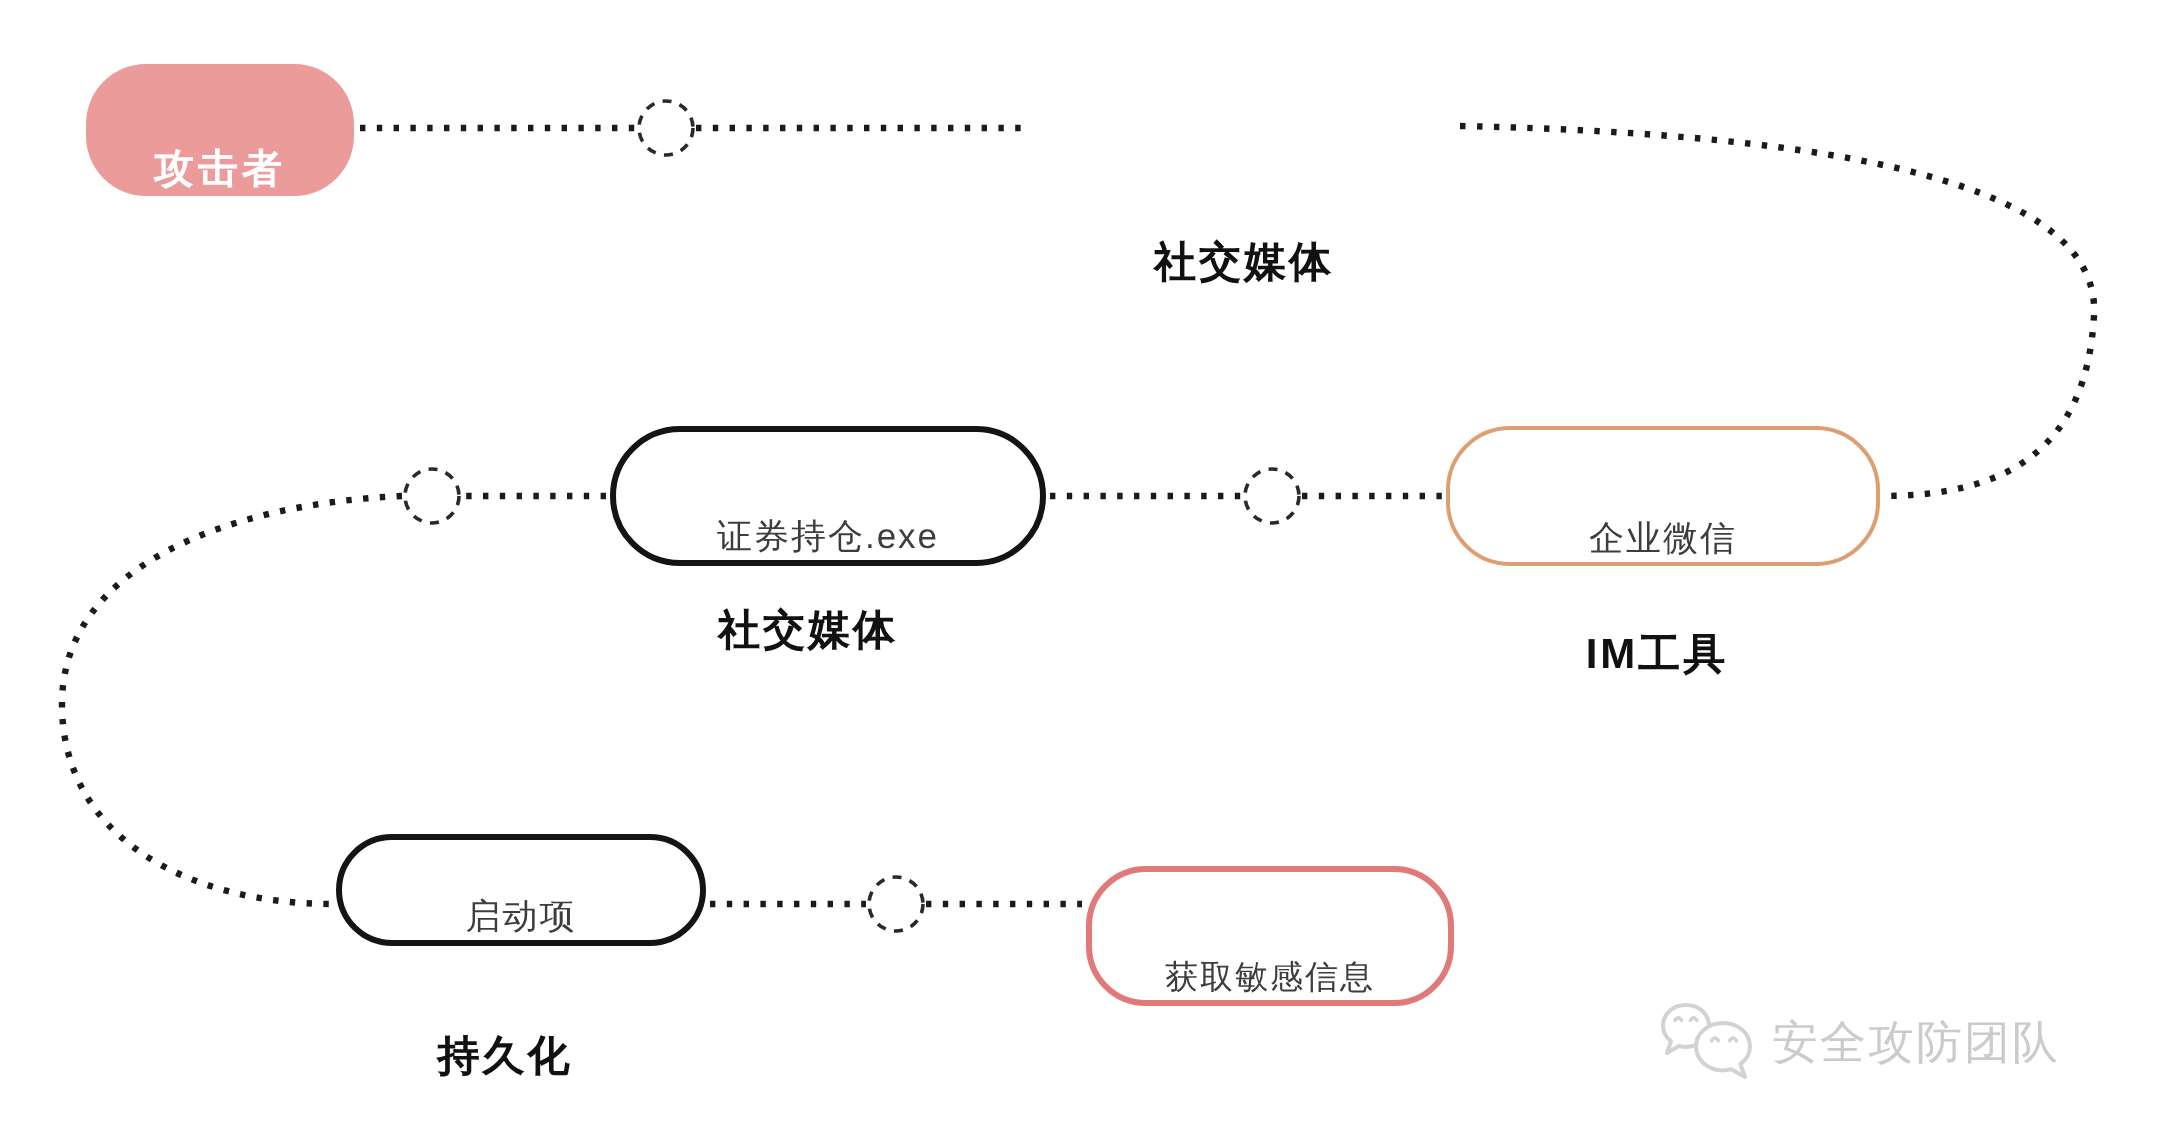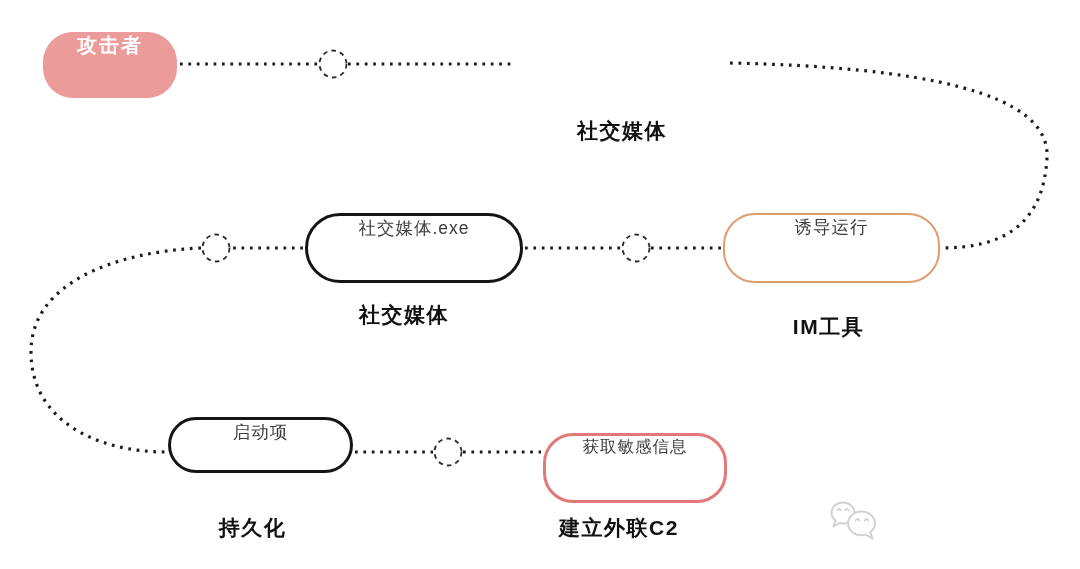--- a/index.html
+++ b/index.html
@@ -29,21 +29,21 @@
   }
   .joint {
     fill: #ffffff;
     stroke: var(--joint-color, #2a2a2a);
     stroke-width: 1.8;
     stroke-dasharray: 4.6 4.2;
   }
   .node {
     position: absolute;
     display: flex;
-    align-items: flex-start;
+    align-items: flex-end;
     justify-content: center;
     box-sizing: border-box;
     background: #ffffff;
     border: 3.5px solid var(--black-border, #141414);
     border-radius: 36px;
     font-size: 17.5px;
     letter-spacing: 1px;
     color: var(--node-text, #3d3d3d);
   }
   .node.attacker {
@@ -116,53 +116,53 @@
     <circle class="joint" cx="636" cy="248" r="13.5"></circle>
     <circle class="joint" cx="448" cy="452" r="13.5"></circle>
   </svg>
 
   <div class="node attacker" style="left:43px; top:32px; width:134px; height:66px;">
     <span>攻击者</span>
   </div>
 
 
   <div class="node" style="left:305px; top:213px; width:218px; height:70px;">
-    <span>社交媒体.exe</span>
+    <span>证券持仓.exe</span>
   </div>
 
   <div class="node orange" style="left:723px; top:213px; width:217px; height:70px;">
-    <span>诱导运行</span>
+    <span>企业微信</span>
   </div>
 
   <div class="node" style="left:168px; top:417px; width:185px; height:56px;">
     <span>启动项</span>
   </div>
 
   <div class="node red" style="left:543px; top:417px; width:184px; height:70px; font-size:16.5px;">
     <span>获取敏感信息</span>
   </div>
 
   <div class="stage-label" style="left:515px; top:117px; width:214px;">社交媒体</div>
 
   <div class="stage-label" style="left:295px; top:301px; width:218px;">社交媒体</div>
 
   <div class="stage-label" style="left:720px; top:313px; width:217px;">IM工具</div>
 
   <div class="stage-label" style="left:160px; top:514px; width:185px;">持久化</div>
 
-  <div class="stage-label" style="left:527px; top:514px; width:184px;">建立外联C2</div>
 
   <div class="watermark">
     <svg class="wechat-icon-svg" width="52" height="46" viewBox="0 0 52 46" xmlns="http://www.w3.org/2000/svg">
       <g fill="#ffffff" stroke="#d2d2d2" stroke-width="2" stroke-linejoin="round">
         <path d="M 15 4.5 C 8.5 4.5 3.5 9 3.5 14.8 C 3.5 18 5 20.8 7.5 22.6 L 5.5 28.5 L 11.5 25 C 12.6 25.3 13.8 25.5 15 25.5 C 21.5 25.5 26.5 20.8 26.5 14.8 C 26.5 9 21.5 4.5 15 4.5 Z"></path>
         <path d="M 33.5 13.5 C 26 13.5 20 18.7 20 25.3 C 20 31.9 26 37.2 33.5 37.2 C 35 37.2 36.4 37 37.7 36.6 L 44.5 40.5 L 42.2 34.1 C 45.1 32 47 28.9 47 25.3 C 47 18.7 41 13.5 33.5 13.5 Z"></path>
       </g>
       <g fill="none" stroke="#d2d2d2" stroke-width="1.8" stroke-linecap="round">
         <path d="M 9.5 12.2 q 1.6 -2.6 3.2 0"></path>
         <path d="M 17.2 12.2 q 1.6 -2.6 3.2 0"></path>
         <path d="M 27.8 22.4 q 1.7 -2.8 3.4 0"></path>
         <path d="M 36.8 22.4 q 1.7 -2.8 3.4 0"></path>
       </g>
     </svg>
+    <span class="watermark-text">安全攻防团队</span>
   </div>
 
 </div>
 
 </body></html>

